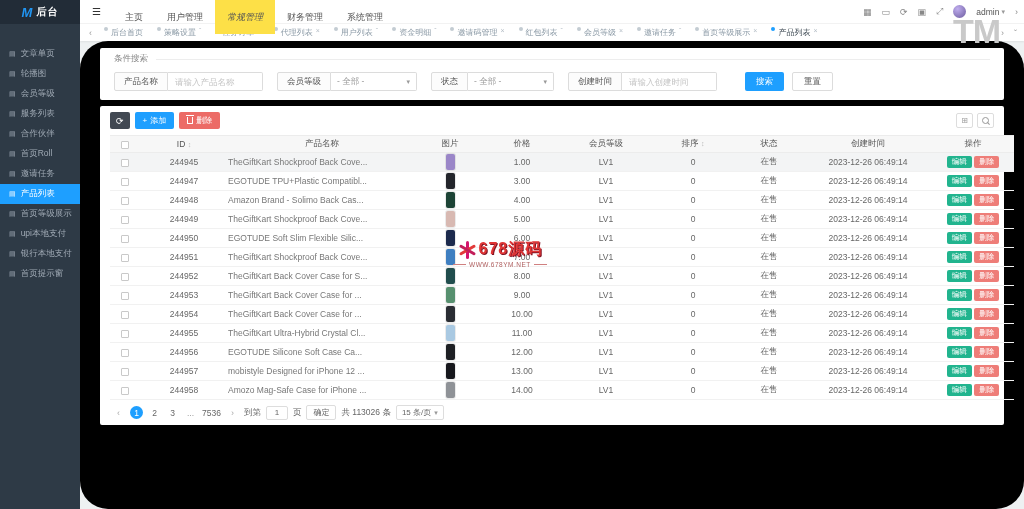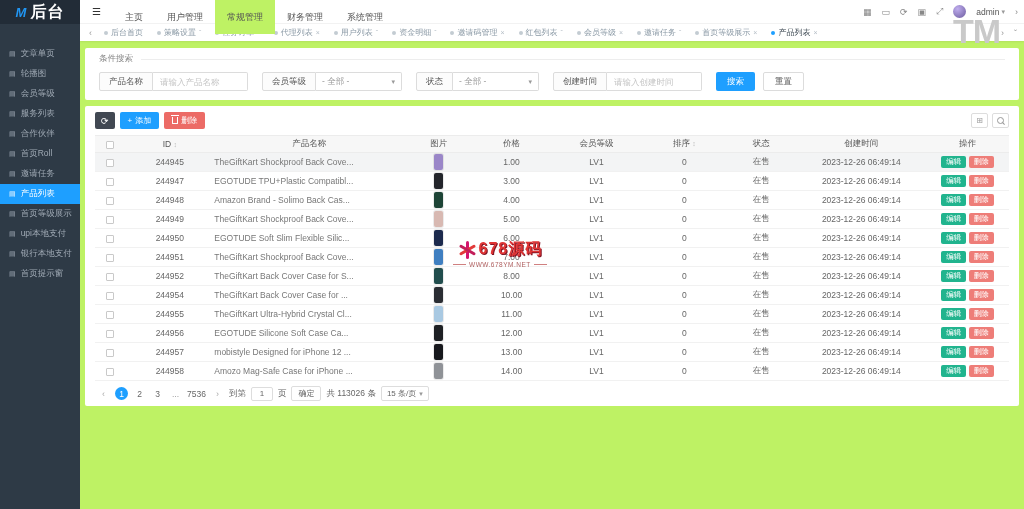--- a/index.html
+++ b/index.html
@@ -3,62 +3,62 @@
 <meta charset="utf-8">
 <style>
   *{box-sizing:border-box;margin:0;padding:0;}
   html,body{width:1024px;height:509px;}
   body{font-family:"Liberation Sans","DejaVu Sans",sans-serif;background:#eef1f2;overflow:hidden;position:relative;}
 
   
   .sidebar{position:absolute;left:0;top:0;width:80px;height:100%;background:#2e3a46;z-index:5;}
   .logo{height:24px;display:flex;align-items:center;justify-content:center;gap:4px;background:#222c37;}
   .logo-mark{color:#2196f3;font-weight:bold;font-style:italic;font-size:13px;}
-  .logo-name{color:#fff;font-weight:bold;font-size:16px;letter-spacing:1px;}
+  .logo-name{color:#fff;font-weight:bold;font-size:10px;letter-spacing:1px;}
   .side-nav{padding-top:20px;}
   .nav-item{height:20px;display:flex;align-items:center;gap:5px;padding-left:9px;color:#9fa9b4;font-size:8.5px;cursor:pointer;white-space:nowrap;}
   .nav-ico{font-size:7px;opacity:.85;}
   .nav-item.active{background:#1e9fff;color:#fff;}
 
   
   .main{position:absolute;left:80px;top:0;right:0;bottom:0;}
   .topbar{height:23px;background:#fff;display:flex;align-items:center;position:relative;z-index:3;}
   .hamburger{padding:0 12px;font-size:10px;color:#333;}
   .menu-item{padding:17px 12px;height:100%;display:flex;align-items:center;font-size:9px;color:#555;cursor:pointer;}
-  .menu-item.active{background:#bef264;}
+  .menu-item.active{background:#fde047;font-style:italic;}
   .topbar-right{margin-left:auto;display:flex;align-items:center;gap:10px;padding-right:6px;color:#777;}
   .tb-ico{font-size:9px;color:#888;}
   .avatar{width:13px;height:13px;border-radius:50%;background:radial-gradient(circle at 35% 30%,#c0aeee,#6b5b9e);}
   .user{font-size:8.5px;color:#555;display:flex;align-items:center;gap:2px;}
   .caret{font-size:7px;color:#999;}
 
   .tabbar{height:18px;background:#fff;border-top:1px solid #f2f2f2;box-shadow:0 1px 2px rgba(0,0,0,.07);display:flex;align-items:center;padding:0 2px 0 4px;position:relative;z-index:2;}
   .tab-scroll{color:#999;font-size:9px;padding:0 5px;}
   .tabs{display:flex;align-items:center;flex:1;overflow:hidden;}
-  .tab{display:flex;align-items:center;gap:3px;padding:0 7px;font-size:8px;color:#8a99a5;white-space:nowrap;height:100%;cursor:pointer;}
+  .tab{display:flex;align-items:flex-start;gap:3px;padding:0 7px;font-size:8px;color:#8a99a5;white-space:nowrap;height:100%;cursor:pointer;}
   .tab-dot{width:4px;height:4px;border-radius:50%;background:#c3ccd2;flex:none;}
   .tab.active{color:#38444e;}
   .tab.active .tab-dot{background:#1e9fff;}
   .tab-suffix{font-size:7px;color:#b5bec6;}
 
-  .content{position:absolute;top:41px;left:0;right:0;bottom:0;background:#bef264;padding:7px 5px;}
+  .content{position:absolute;top:41px;left:0;right:0;bottom:0;background:#000000;padding:7px 20px;border-radius:28px;}
   .panel{background:#fff;border-radius:2px;}
 
   
   .filter-panel{padding:5px 14px 9px;margin-bottom:6px;}
   .legend-row{display:flex;align-items:center;gap:8px;}
   .filter-legend{font-size:8.5px;color:#888;flex:none;}
   .legend-line{flex:1;height:1px;background:#ededed;}
   .filter-row{display:flex;align-items:center;gap:14px;margin-top:7px;}
   .fgroup{display:flex;height:19px;font-size:8.5px;}
   .fg-label{display:flex;align-items:center;padding:0 9px;border:1px solid #dcdcdc;background:#fcfcfc;color:#555;border-radius:2px 0 0 2px;white-space:nowrap;}
   .fg-input{height:19px;border:1px solid #dcdcdc;border-left:none;padding:0 7px;width:95px;font-size:8.5px;color:#666;border-radius:0 2px 2px 0;outline:none;font-family:inherit;}
   .fg-input::placeholder{color:#c4c4c4;}
   .fg-select{display:flex;align-items:center;justify-content:space-between;border:1px solid #dcdcdc;border-left:none;padding:0 6px;width:86px;color:#9a9a9a;border-radius:0 2px 2px 0;background:#fff;cursor:pointer;}
-  .filter-btns{display:flex;gap:8px;font-family:Liberation Mono, monospace;}
+  .filter-btns{display:flex;gap:8px;margin-left:14px;font-family:Liberation Mono, monospace;}
   .btn{height:19px;display:flex;align-items:center;padding:0 11px;font-size:8.5px;border-radius:2px;cursor:pointer;border:none;font-family:inherit;}
   .btn-primary{background:#1e9fff;color:#fff;}
   .btn-plain{background:#fff;border:1px solid #dcdcdc;color:#666;}
 
   
   .table-panel{padding:6px 10px 5px;position:relative;}
   .toolbar{display:flex;align-items:center;gap:5px;margin-bottom:6px;}
   .btn-sm{height:17px;padding:0 8px;font-size:8px;display:flex;align-items:center;gap:3px;border-radius:2px;color:#fff;border:none;cursor:pointer;font-family:inherit;}
   .btn-dark{background:#414852;padding:0 6px;font-size:9px;}
   .btn-add{background:#1e9fff;}
@@ -443,20 +443,32 @@
               <td><span class="thumb" style="background: rgb(33, 77, 77);"></span></td>
               <td>8.00</td>
               <td>LV1</td>
               <td>0</td>
               <td>在售</td>
               <td>2023-12-26 06:49:14</td>
               <td><span class="badge badge-edit">编辑</span> <span class="badge badge-del">删除</span></td>
             </tr>
             <tr>
               <td><span class="cb"></span></td>
+              <td>244953</td>
+              <td class="tl">TheGiftKart Back Cover Case for ...</td>
+              <td><span class="thumb" style="background: rgb(87, 144, 111);"></span></td>
+              <td>9.00</td>
+              <td>LV1</td>
+              <td>0</td>
+              <td>在售</td>
+              <td>2023-12-26 06:49:14</td>
+              <td><span class="badge badge-edit">编辑</span> <span class="badge badge-del">删除</span></td>
+            </tr>
+            <tr>
+              <td><span class="cb"></span></td>
               <td>244954</td>
               <td class="tl">TheGiftKart Back Cover Case for ...</td>
               <td><span class="thumb" style="background: rgb(42, 45, 51);"></span></td>
               <td>10.00</td>
               <td>LV1</td>
               <td>0</td>
               <td>在售</td>
               <td>2023-12-26 06:49:14</td>
               <td><span class="badge badge-edit">编辑</span> <span class="badge badge-del">删除</span></td>
             </tr>

